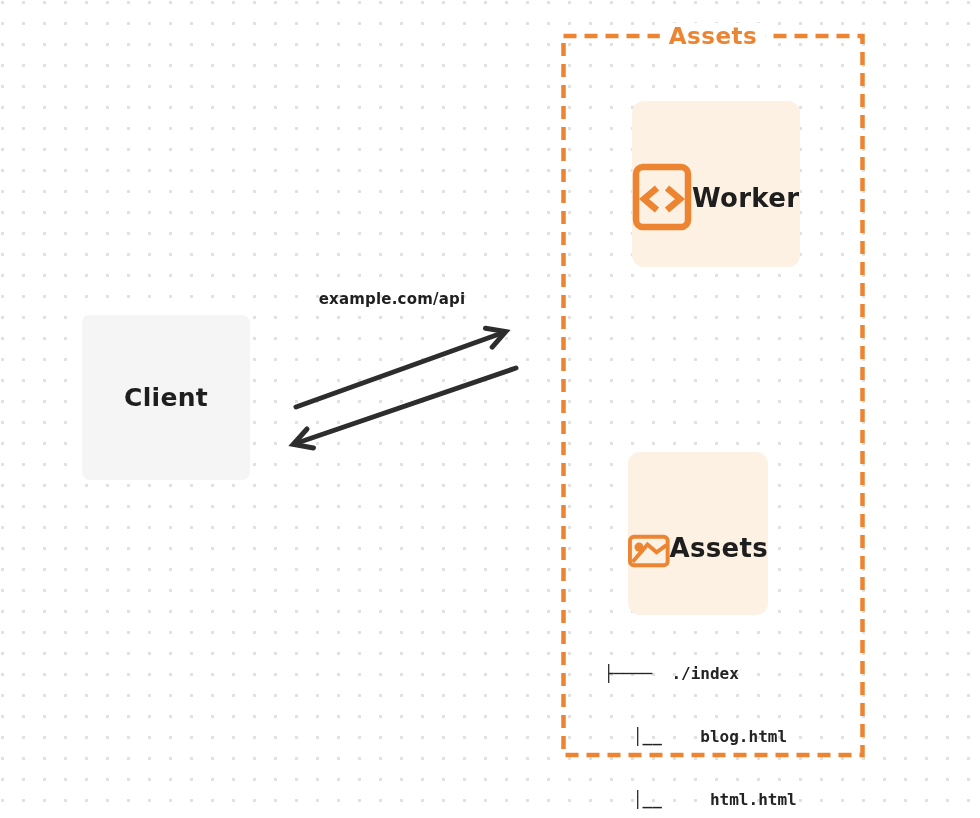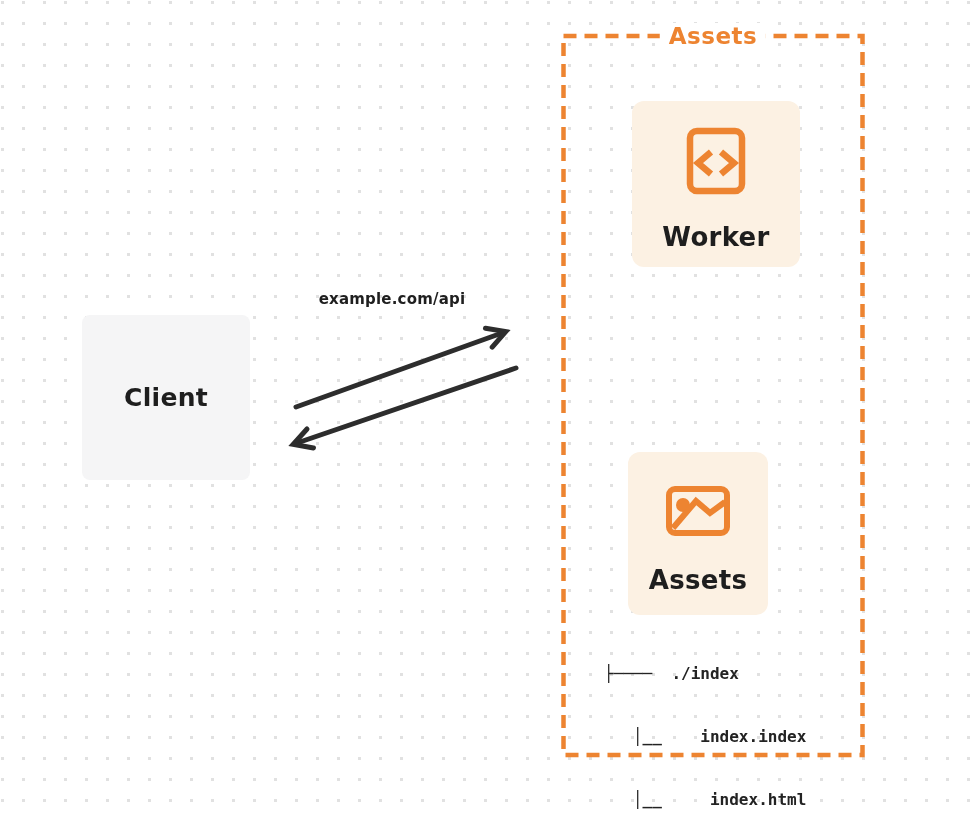--- a/index.html
+++ b/index.html
@@ -55,21 +55,21 @@
     color: #1e1e1e;
     font-size: 25px;
     font-weight: bold;
     letter-spacing: 0.3px;
   }
   .service-node {
     position: absolute;
     background: #fcf1e3;
     border-radius: 12px;
     display: flex;
-    flex-direction: column;
+    flex-direction: row;
     align-items: center;
     z-index: 2;
   }
   .worker-node {
     left: 632px;
     top: 101px;
     width: 168px;
     height: 166px;
   }
   .worker-node .node-icon { margin-top: 26px; }
@@ -154,18 +154,18 @@
     <svg class="node-icon" width="64" height="50" viewBox="0 0 64 50" xmlns="http://www.w3.org/2000/svg">
       <rect x="3" y="3" width="58" height="44" rx="6" fill="none" stroke="#ed8431" stroke-width="6"></rect>
       <circle cx="17" cy="19" r="7" fill="#ed8431"></circle>
       <polyline points="7,42 30,15 44,27 59,16" fill="none" stroke="#ed8431" stroke-width="6" stroke-linecap="butt" stroke-linejoin="miter"></polyline>
     </svg>
     <div class="node-label" style="font-size:26px;">Assets</div>
   </div>
 
   <div class="file-tree">
     <div>├────  ./index</div>
-    <div>   │__    index.index</div>
-    <div>   │__     index.html</div>
+    <div>   │__    blog.html</div>
+    <div>   │__     html.html</div>
     
   </div>
 
 </div>
 
 </body></html>

